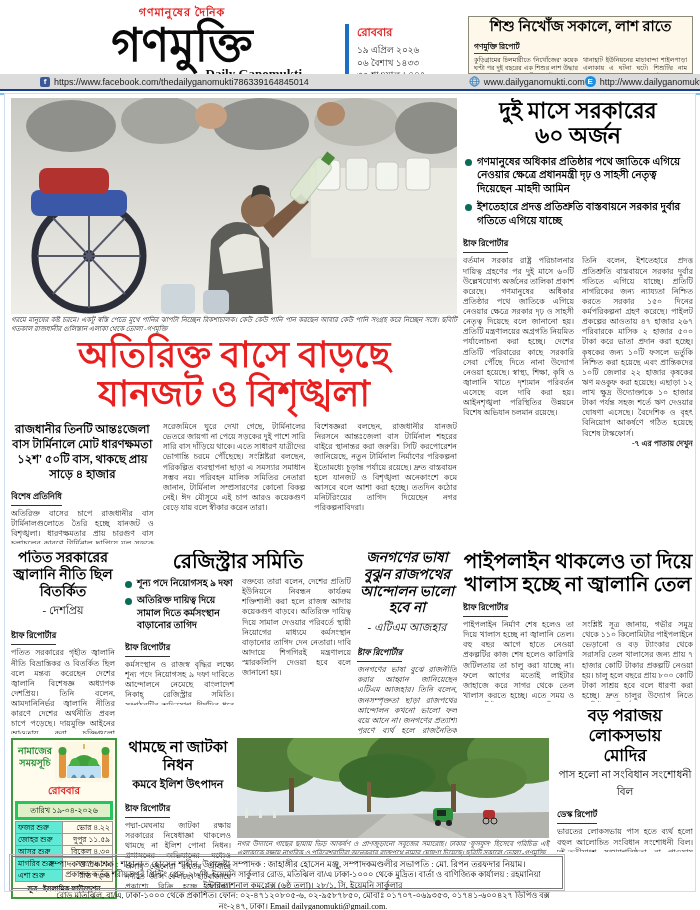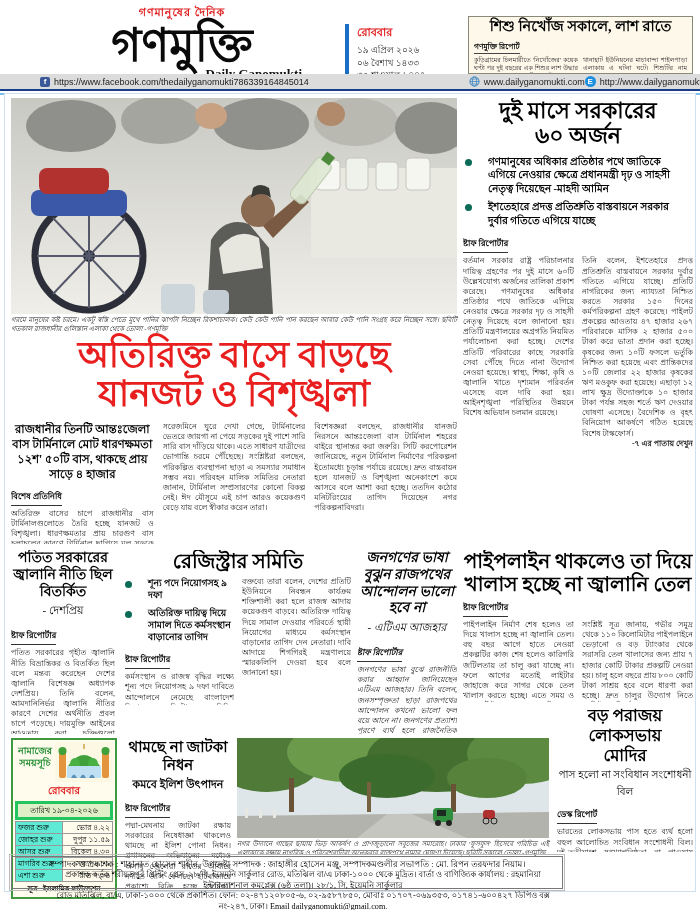--- a/index.html
+++ b/index.html
@@ -40,21 +40,21 @@
   .redhead { position:absolute; left:6px; top:242px; width:446px; text-align:center; color:#e81f1e; font-weight:bold; font-size:36px; line-height:1.08; }
   .leadblock { position:absolute; left:6px; top:328px; width:446px; height:122px; display:flex; gap:9px; overflow:hidden; }
   .leadblock .lc { flex:1; overflow:hidden; }
   .deck { font-size:11.5px; font-weight:bold; text-align:center; line-height:1.3; margin-bottom:3px; }
   .byline { font-size:8.3px; font-weight:bold; border-bottom:1px solid #333; display:inline-block; padding-bottom:1px; margin-bottom:3px; }
   .bt { font-size:7.8px; line-height:1.3; text-align:justify; color:#181818; }
 
   .rightrail { position:absolute; left:458px; top:4px; width:230px; height:448px; overflow:hidden; }
   .rr-h { font-size:22px; font-weight:bold; text-align:center; line-height:1.15; }
   .bullets { margin:6px 2px 4px; }
-  .bullets .bu { display:flex; gap:16px; font-size:10.3px; font-weight:bold; line-height:1.32; margin-bottom:5px; }
+  .bullets .bu { display:flex; gap:5px; font-size:10.3px; font-weight:bold; line-height:1.32; margin-bottom:5px; }
   .bdot { width:7px; height:7px; border-radius:50%; background:#0c6b57; flex:none; margin-top:4px; }
   .twocol { display:flex; gap:8px; }
   .twocol > div { flex:1; overflow:hidden; }
 
   
   .art { position:absolute; overflow:hidden; }
   .h-sm { font-size:14px; font-weight:bold; text-align:center; line-height:1.2; }
   .h-md { font-size:20px; font-weight:bold; text-align:center; line-height:1.15; }
   .attr { font-size:11px; text-align:center; margin:2px 0 3px; }
   .bullets2 .bu { font-size:9.3px; }

